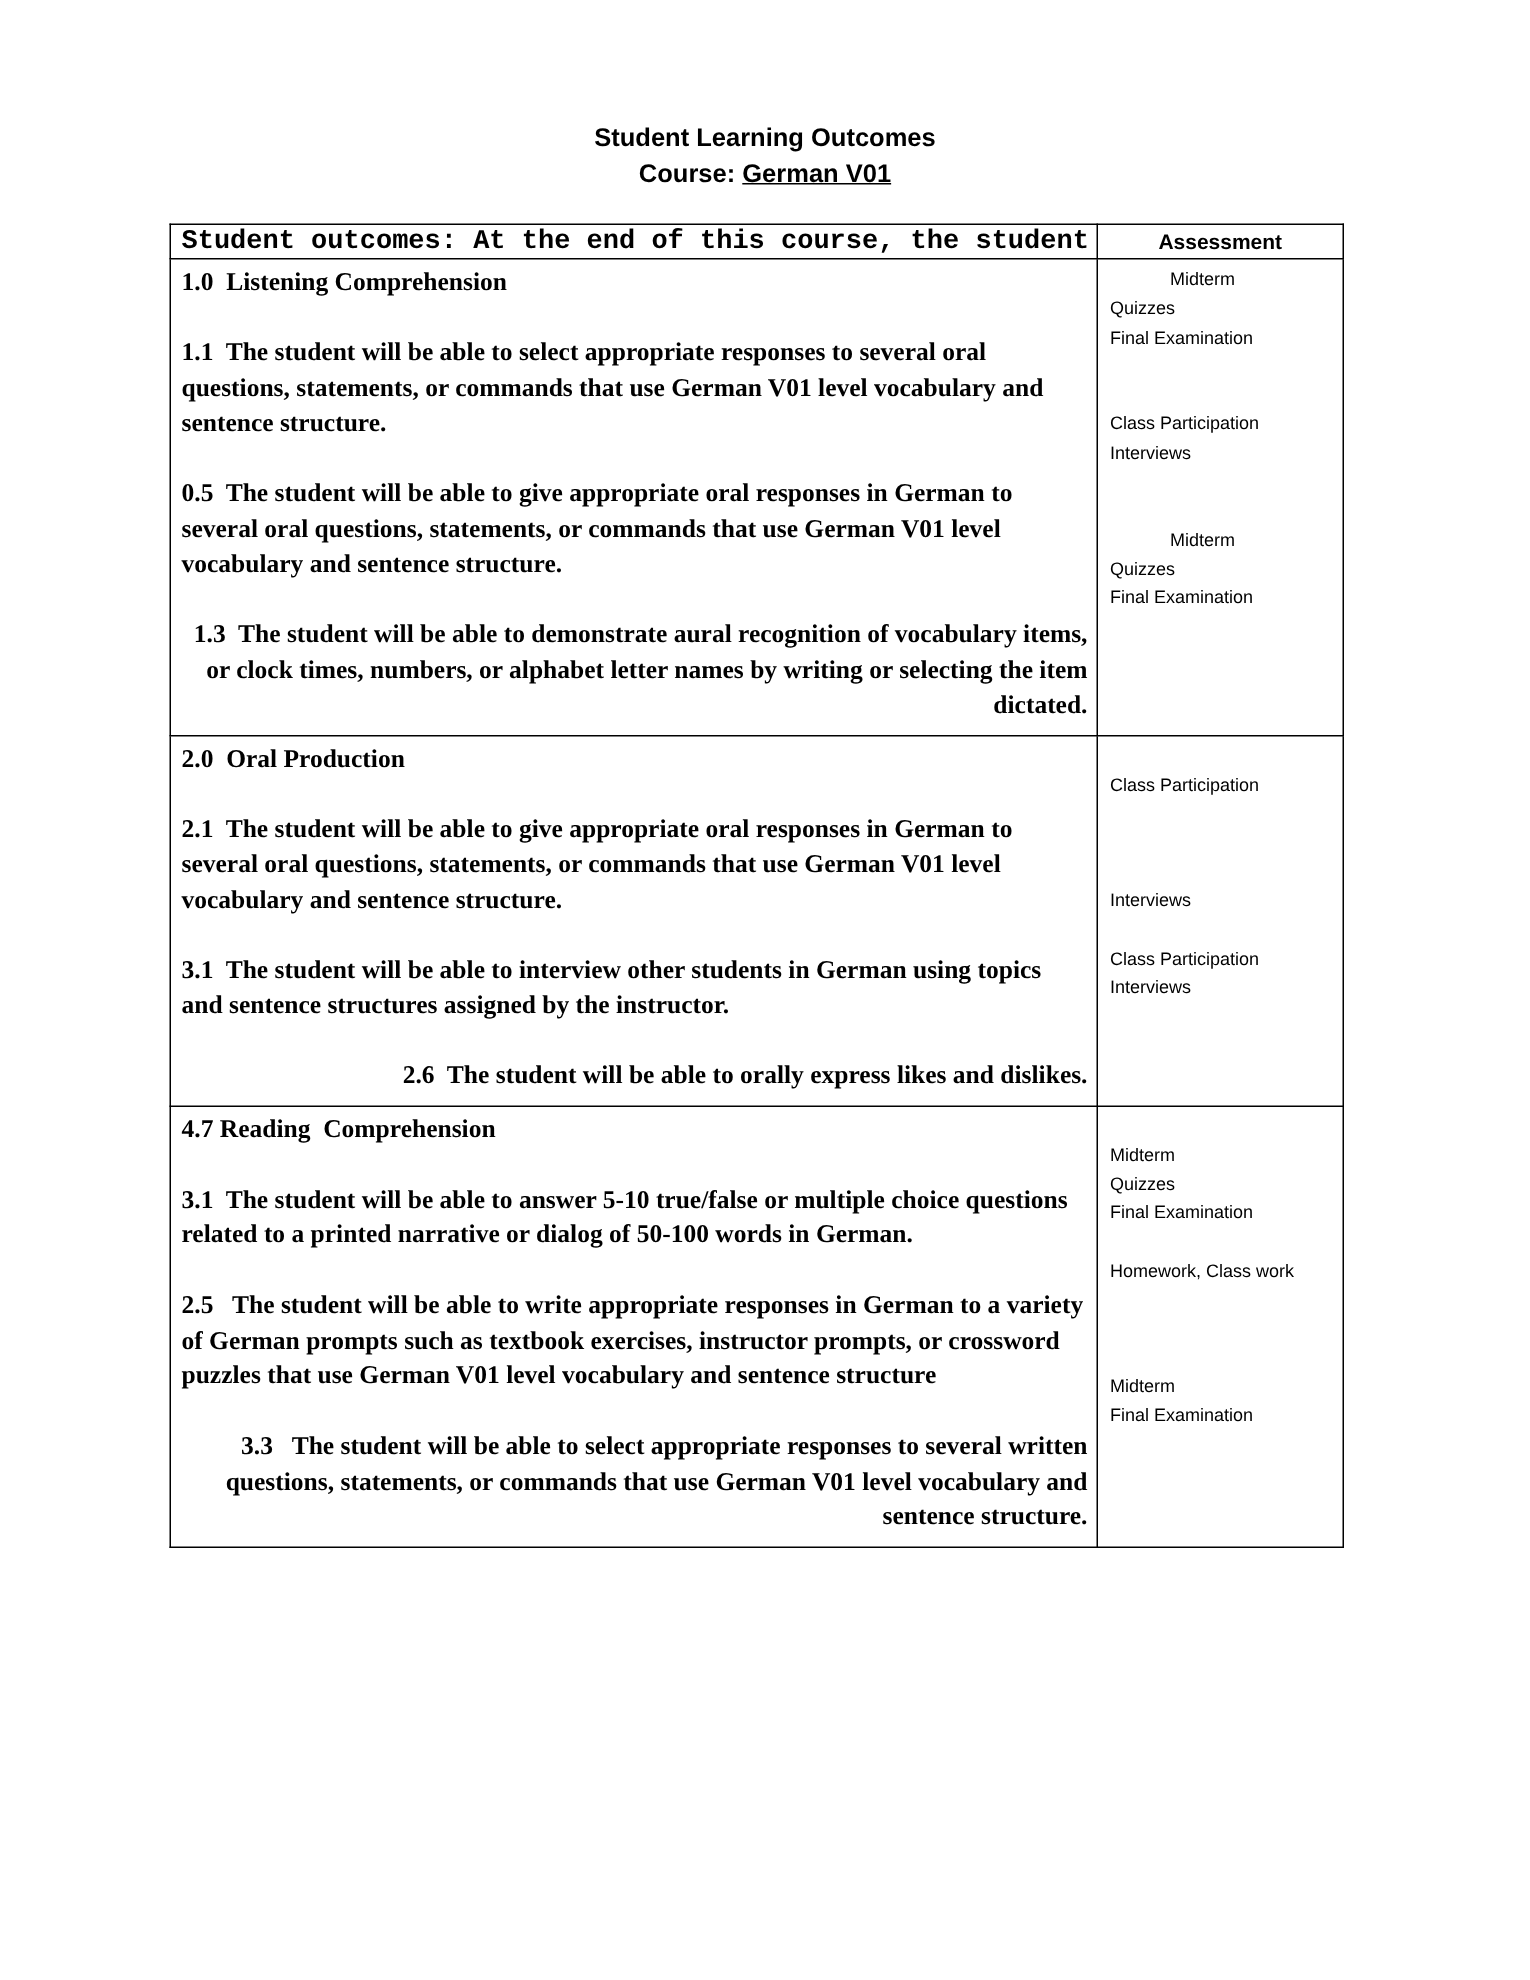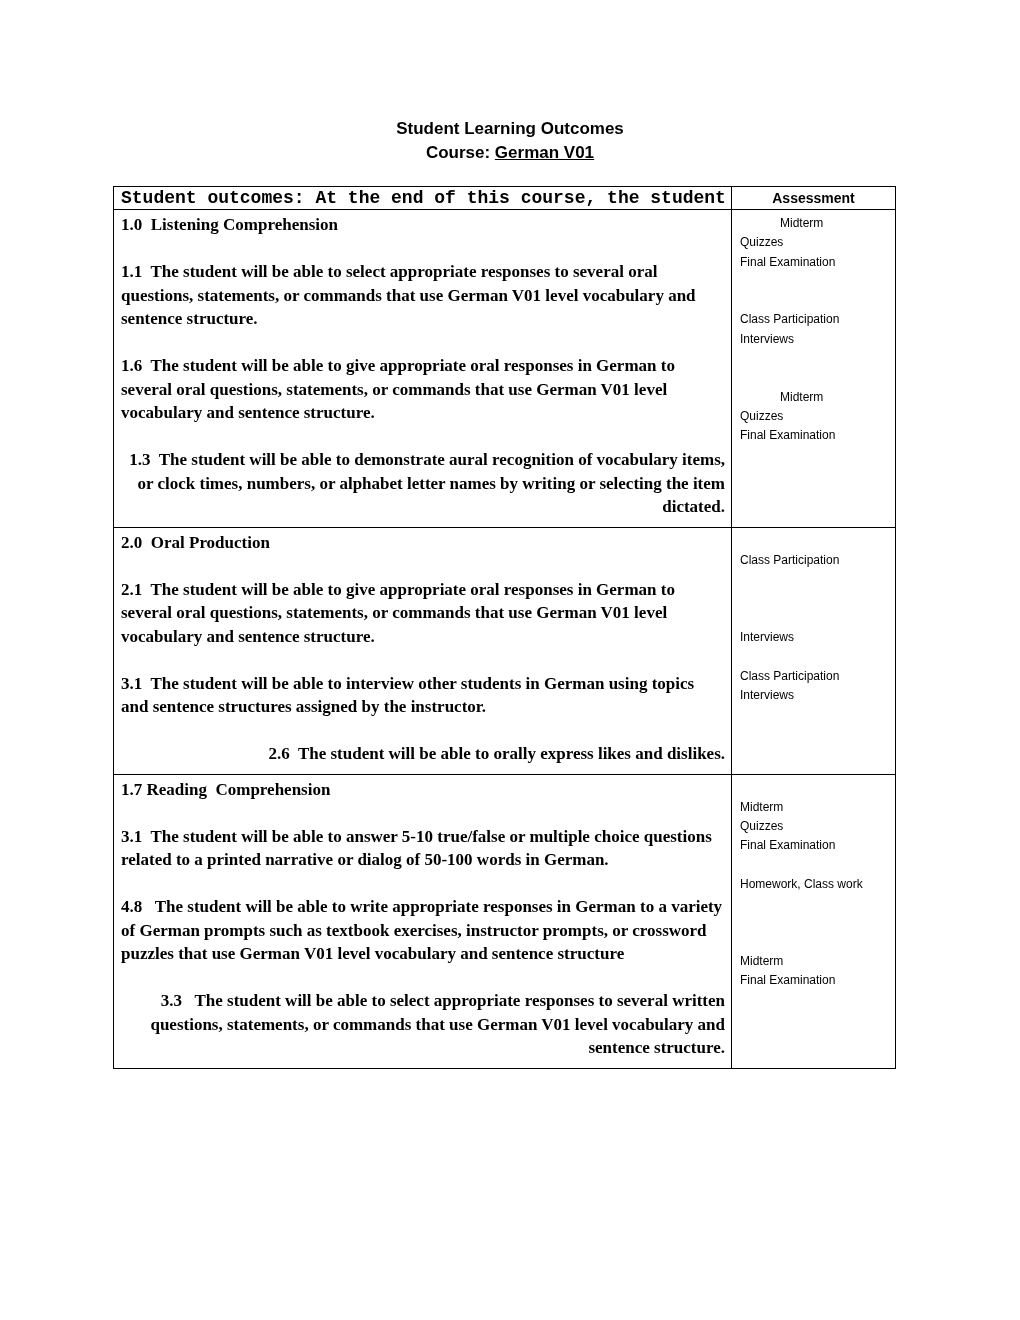--- a/index.html
+++ b/index.html
@@ -7,21 +7,21 @@
     width: 1020px;
     height: 1320px;
     background: #ffffff;
     overflow: hidden;
     color: #000000;
   }
   .page {
     box-sizing: border-box;
     width: 1020px;
     height: 1320px;
-    padding-top: 117px;
+    padding-top: 80px;
     background: #ffffff;
     font-family: "Liberation Serif", serif;
   }
   .doc-title, .course-line {
     margin: 0;
     text-align: center;
     font-family: "Liberation Sans", sans-serif;
     font-weight: 700;
     font-size: 17px;
     line-height: 24px;
@@ -103,21 +103,21 @@
       <tr>
         <th class="outcomes-header">Student outcomes: At the end of this course, the student should be able to:</th>
         <th class="assessment-header">Assessment</th>
       </tr>
     </thead>
     <tbody>
       <tr>
         <td class="outcomes-cell">
             <p>1.0  Listening Comprehension</p>
             <p>1.1  The student will be able to select appropriate responses to several oral questions, statements, or commands that use German V01 level vocabulary and sentence structure.</p>
-            <p>1.6  The student will be able to give appropriate oral responses in German to several oral questions, statements, or commands that use German V01 level vocabulary and sentence structure.</p>
+            <p>0.5  The student will be able to give appropriate oral responses in German to several oral questions, statements, or commands that use German V01 level vocabulary and sentence structure.</p>
             <p>1.3  The student will be able to demonstrate aural recognition of vocabulary items, or clock times, numbers, or alphabet letter names by writing or selecting the item dictated.</p>
           </td>
         <td class="assessment-cell">
             <p class="indent">Midterm</p>
             <p>Quizzes</p>
             <p>Final Examination</p>
             <p>&nbsp;</p>
             <p>&nbsp;</p>
             <p>Class Participation</p>
             <p>Interviews</p>
@@ -142,23 +142,23 @@
             <p>&nbsp;</p>
             <p>&nbsp;</p>
             <p>Interviews</p>
             <p>&nbsp;</p>
             <p>Class Participation</p>
             <p>Interviews</p>
           </td>
       </tr>
       <tr>
         <td class="outcomes-cell">
-            <p>1.7 Reading  Comprehension</p>
+            <p>4.7 Reading  Comprehension</p>
             <p>3.1  The student will be able to answer 5-10 true/false or multiple choice questions related to a printed narrative or dialog of 50-100 words in German.</p>
-            <p>4.8   The student will be able to write appropriate responses in German to a variety of German prompts such as textbook exercises, instructor prompts, or crossword puzzles that use German V01 level vocabulary and sentence structure</p>
+            <p>2.5   The student will be able to write appropriate responses in German to a variety of German prompts such as textbook exercises, instructor prompts, or crossword puzzles that use German V01 level vocabulary and sentence structure</p>
             <p>3.3   The student will be able to select appropriate responses to several written questions, statements, or commands that use German V01 level vocabulary and sentence structure.</p>
           </td>
         <td class="assessment-cell">
             <p>&nbsp;</p>
             <p>Midterm</p>
             <p>Quizzes</p>
             <p>Final Examination</p>
             <p>&nbsp;</p>
             <p>Homework, Class work</p>
             <p>&nbsp;</p>

